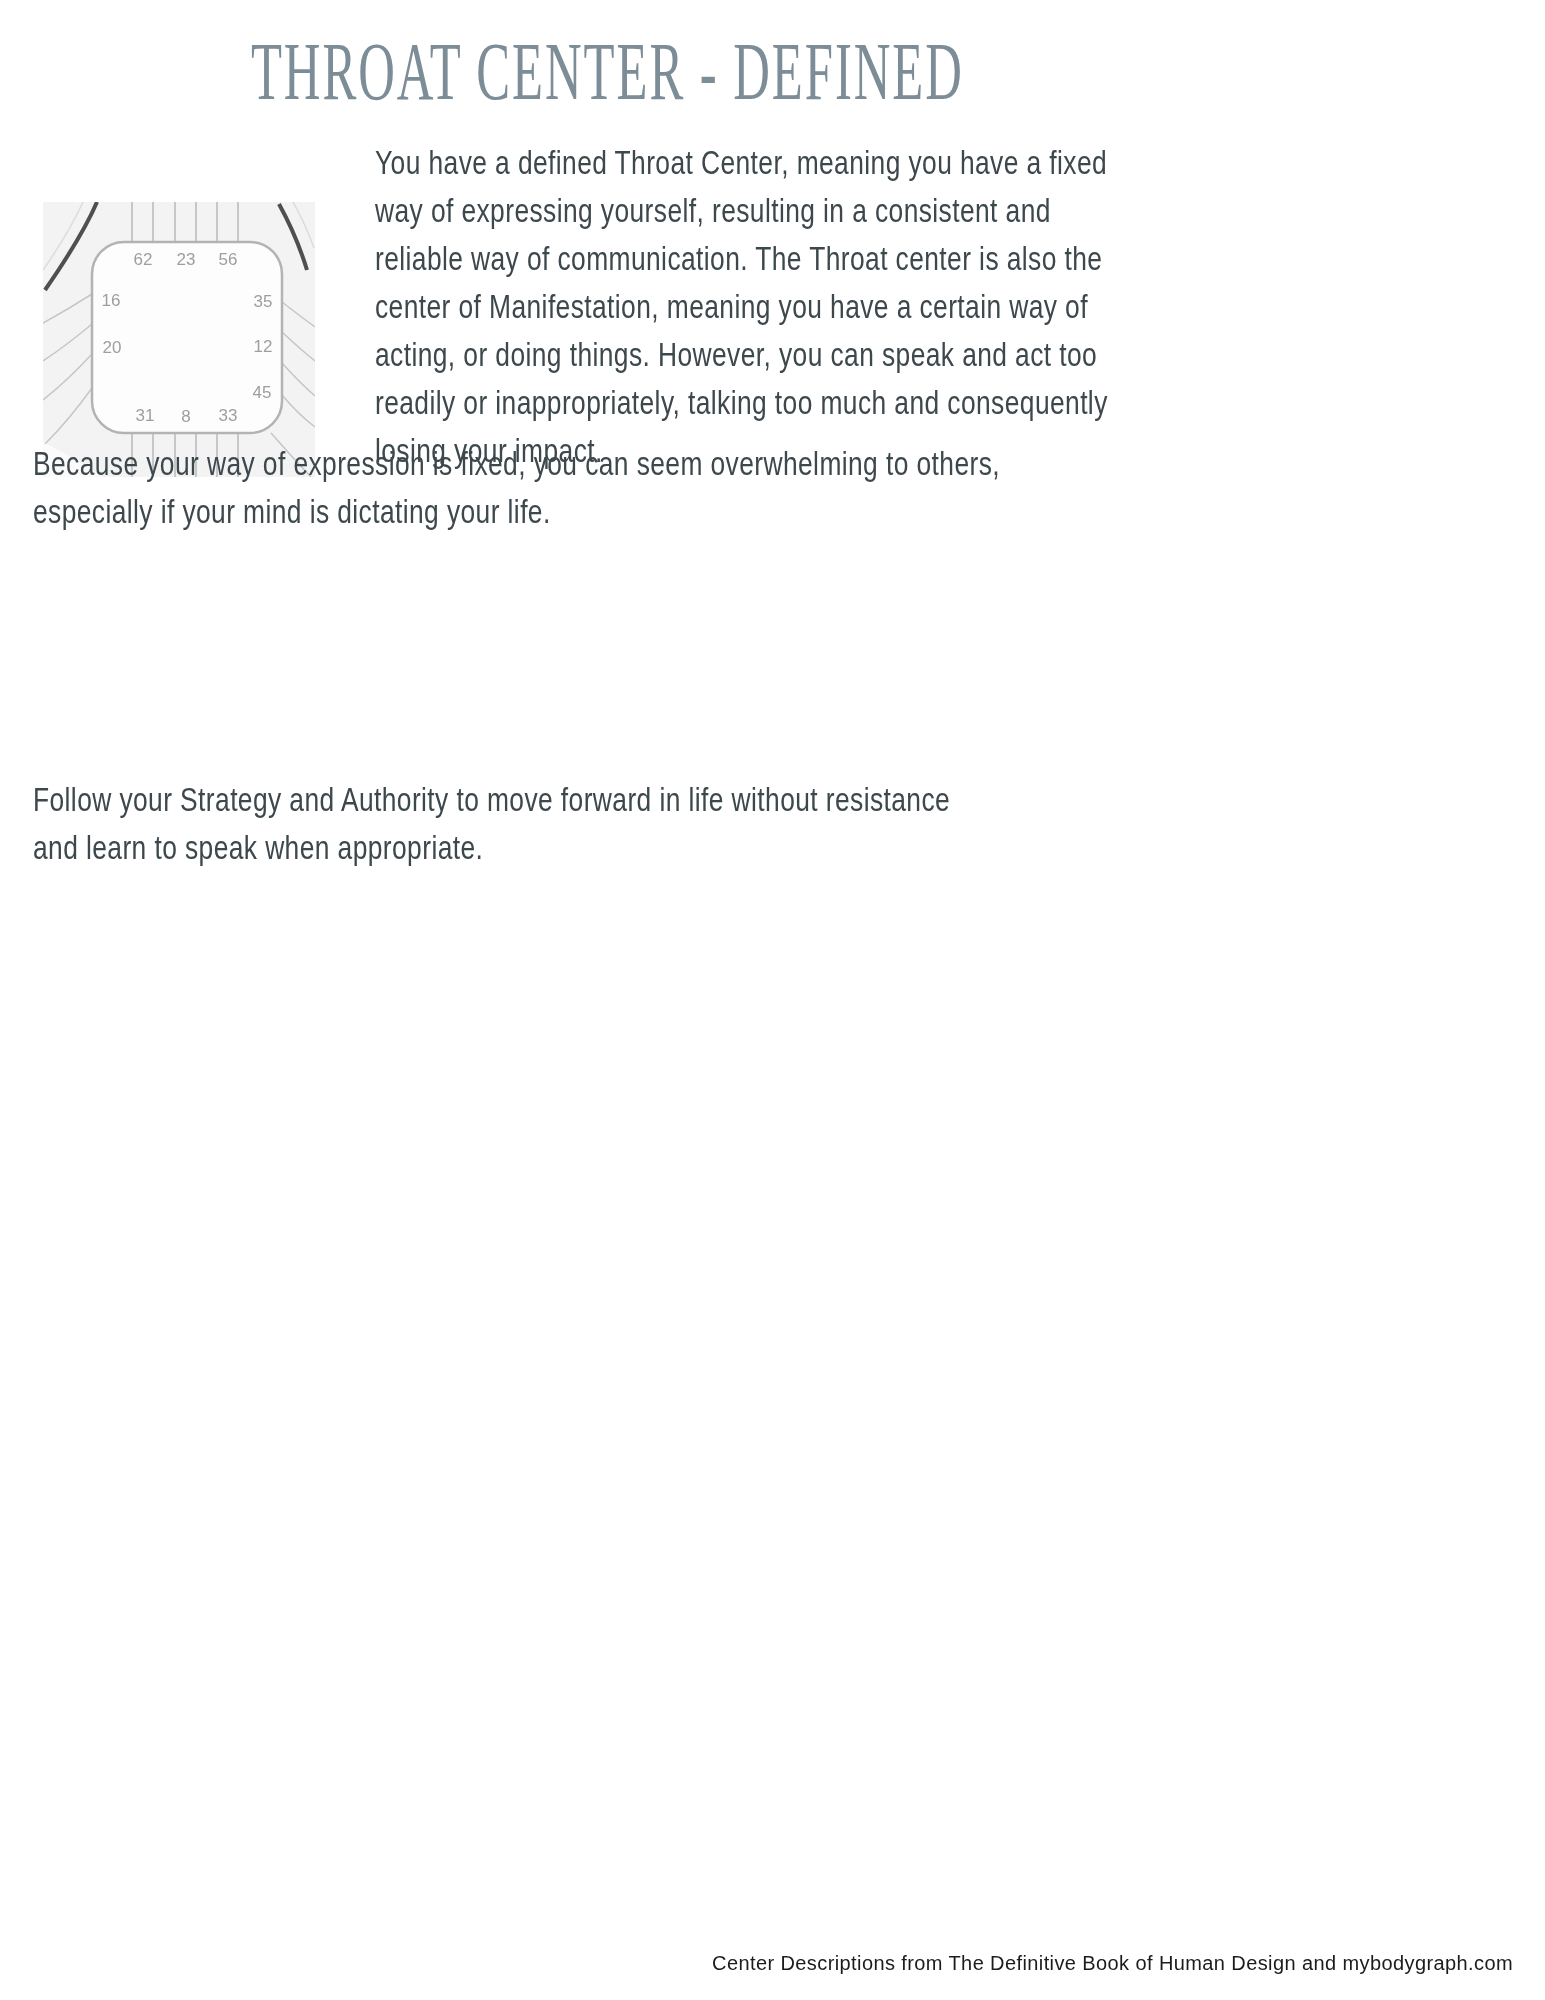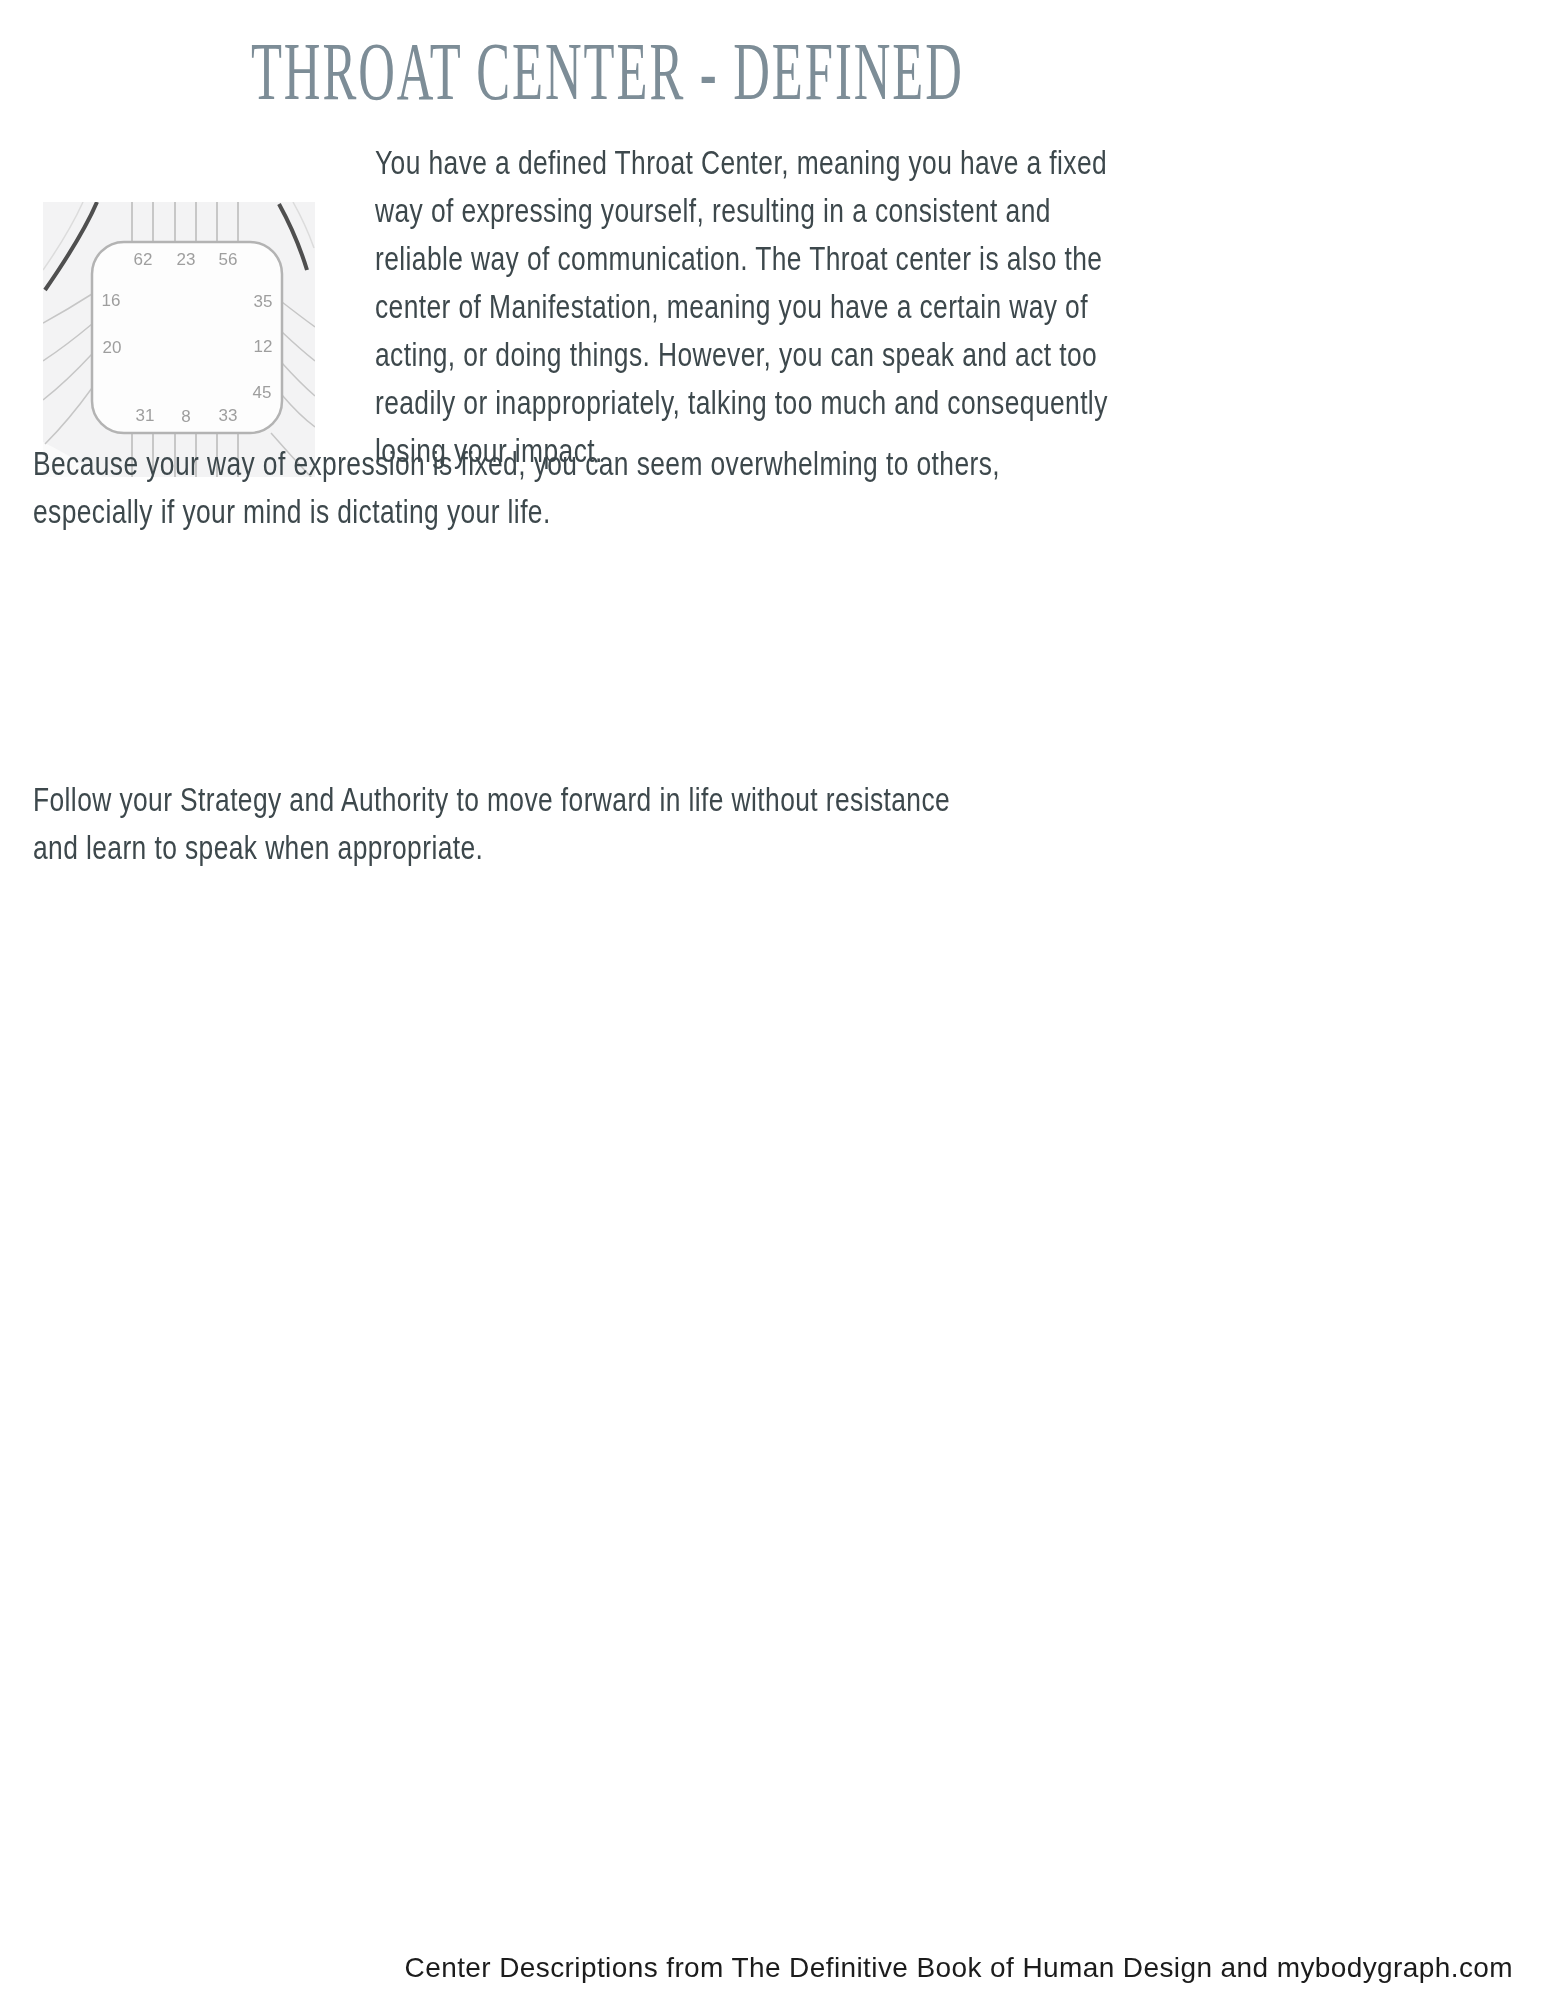--- a/index.html
+++ b/index.html
@@ -46,21 +46,21 @@
     transform-origin: 0 0;
   }
   .para-intro    { left: 375px; top: 139px; width: 1300px; }
   .para-overview { left: 33px;  top: 440px; width: 1500px; }
   .para-advice   { left: 33px;  top: 776px; width: 1500px; }
   .footer-credit {
     position: absolute;
     right: 32px;
     top: 1952px;
     font-family: "Liberation Sans", sans-serif;
-    font-size: 28px;
+    font-size: 20px;
     letter-spacing: 0.4px;
     color: #1c1c1c;
     text-align: right;
     white-space: nowrap;
   }
   .diagram {
     position: absolute;
     left: 43px;
     top: 202px;
     width: 272px;

